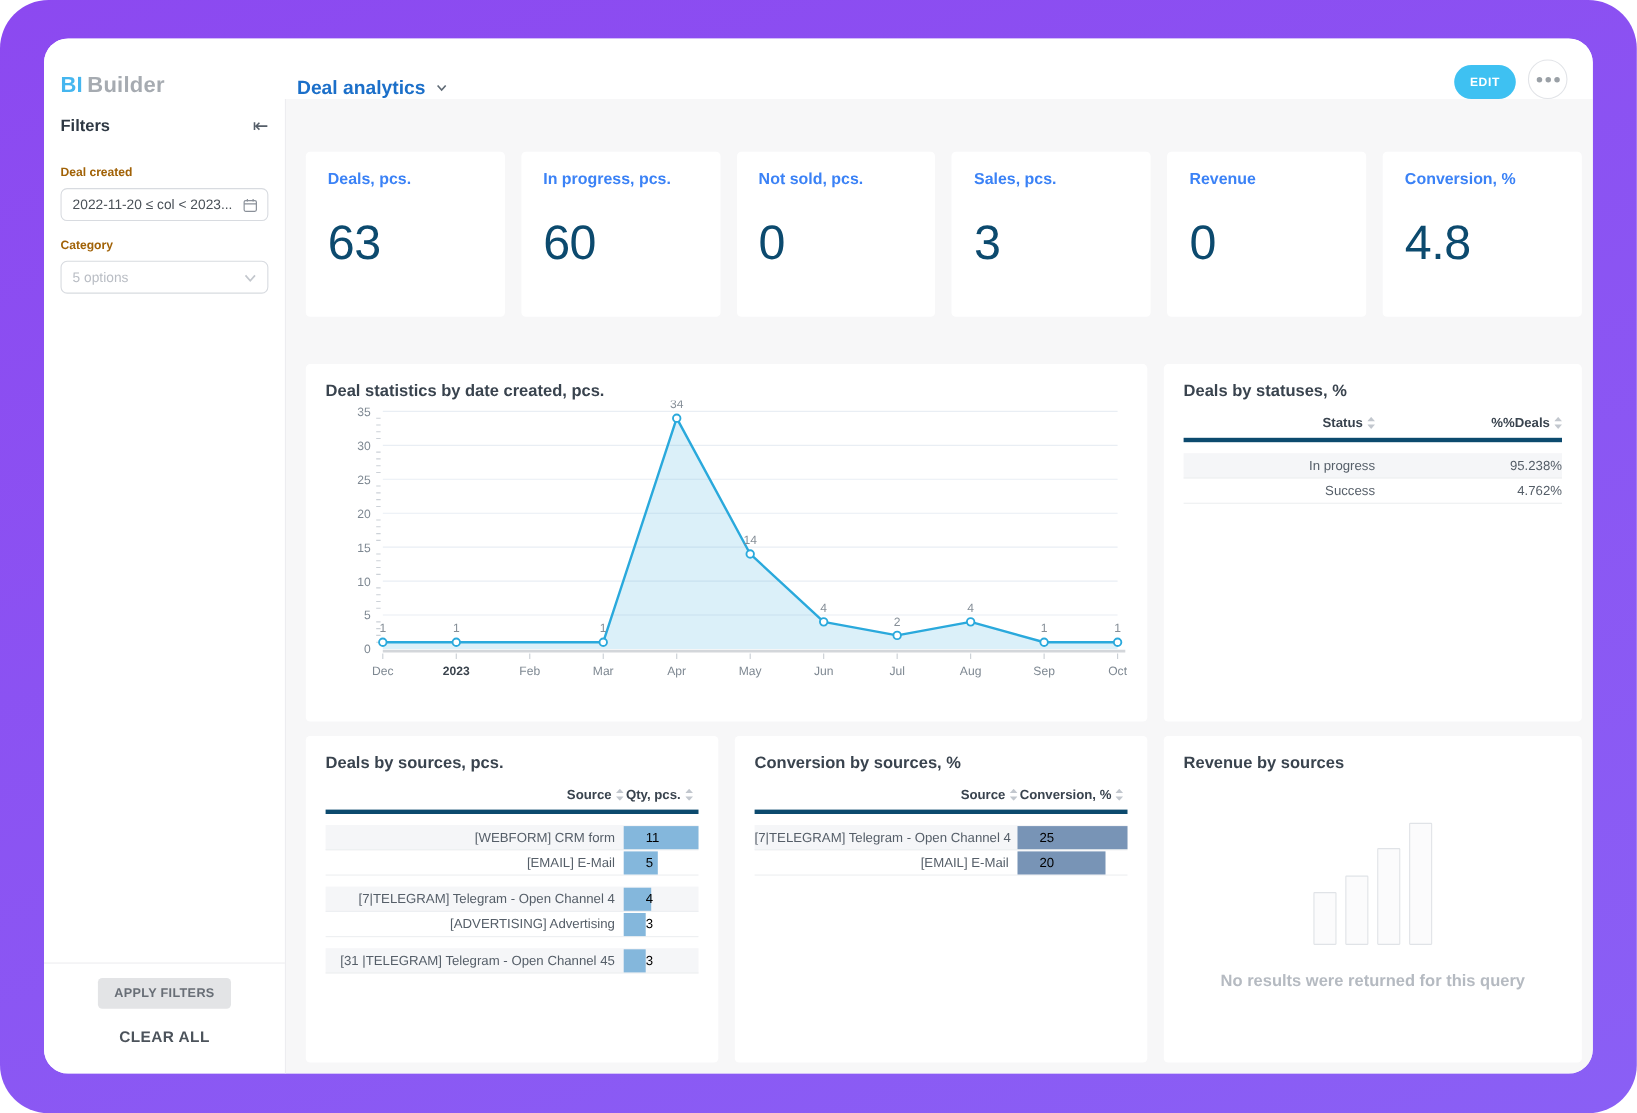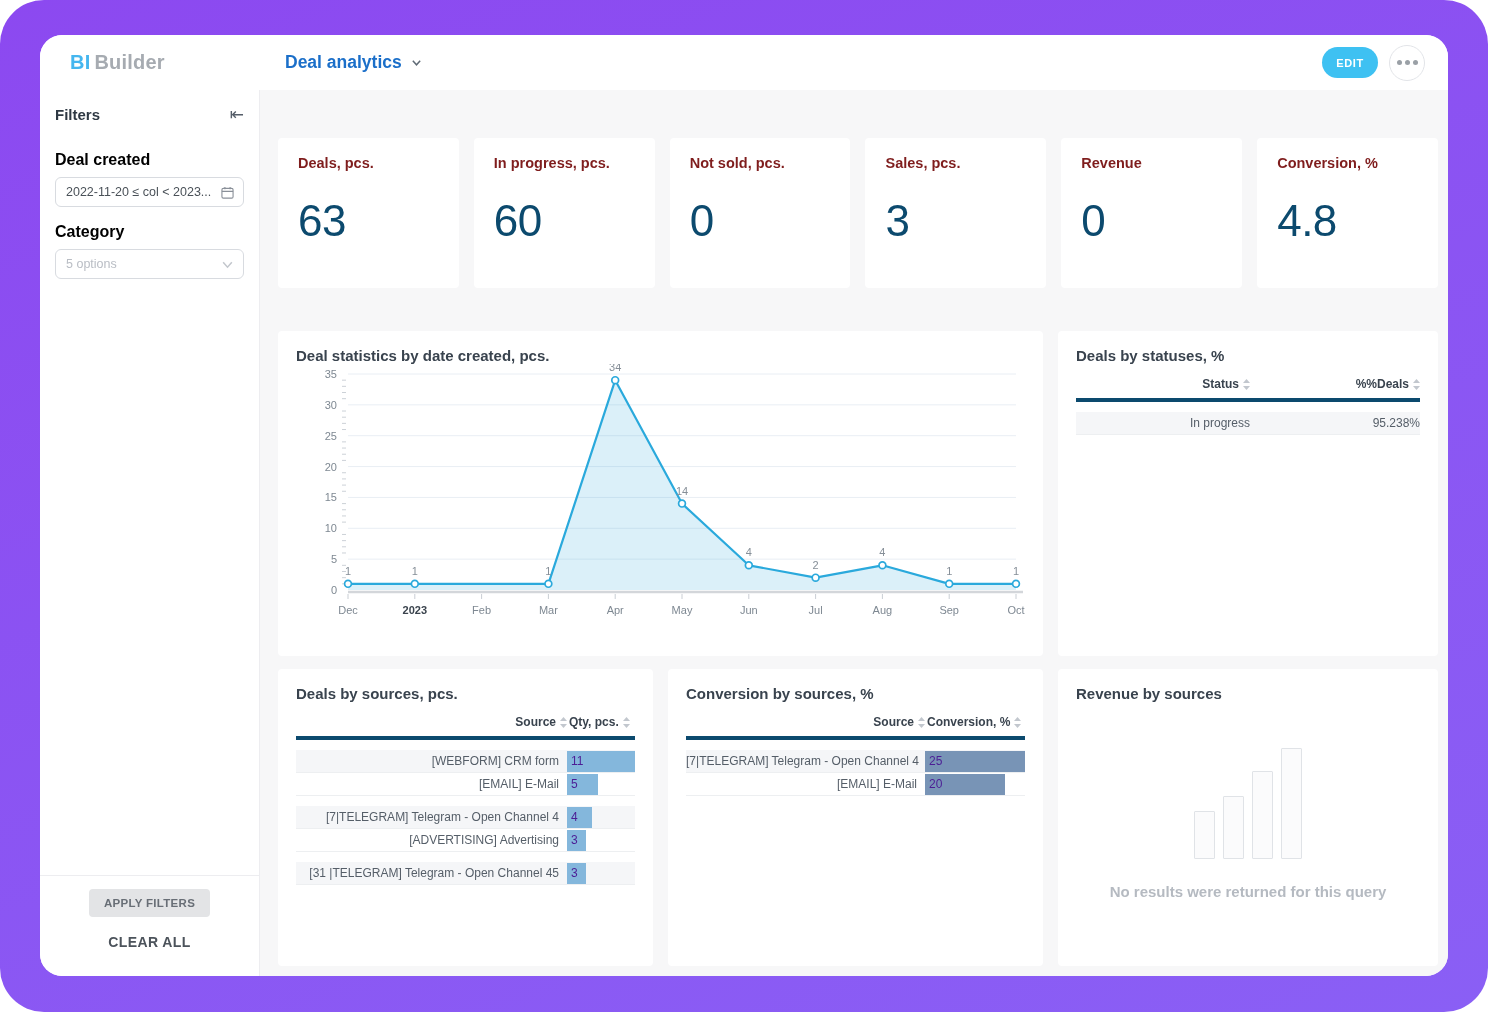--- a/index.html
+++ b/index.html
@@ -1,53 +1,53 @@
 <!DOCTYPE html>
 <html><head>
 <meta charset="utf-8">
 <style>
   * { margin:0; padding:0; box-sizing:border-box; }
   html,body { width:1488px; height:1012px; background:#ffffff; font-family:"Liberation Sans", sans-serif; overflow:hidden; }
   .frame { position:absolute; inset:0; border-radius:44px; background:linear-gradient(160deg,#8c49f0 0%,#8a5ff5 100%); }
   .app { position:absolute; left:40px; top:35px; width:1408px; height:941px; background:#fff; border-radius:22px; overflow:hidden; display:flex; flex-direction:column; }
 
   
-  .topbar { height:55px; flex:0 0 55px; display:flex; align-items:center; padding:0 23px 0 30px; background:#fff; }
+  .topbar { height:55px; flex:0 0 55px; display:flex; align-items:flex-end; padding:0 23px 0 15px; background:#fff; }
   .logo { width:215px; font-size:20px; font-weight:700; letter-spacing:.2px; }
   .logo .bi { color:#45b6ef; }
   .logo .builder { color:#a6abb1; margin-left:4px; }
   .title-wrap { display:flex; align-items:center; gap:9px; cursor:pointer; }
   .dash-title { color:#1b6fc9; font-size:17.5px; font-weight:700; }
   .chev { width:11px; height:11px; }
   .spacer { flex:1; }
   .edit-btn { width:56px; height:31px; border:none; border-radius:16px; background:#3ec1f2; color:#fff; font-family:inherit; font-size:11px; font-weight:700; letter-spacing:.6px; cursor:pointer; }
   .more-btn { width:36px; height:36px; margin-left:11px; border-radius:50%; border:1px solid #e2e4e8; background:#fff; display:flex; align-items:center; justify-content:center; gap:3px; cursor:pointer; }
   .more-btn i { width:5px; height:5px; border-radius:50%; background:#9aa0a6; }
 
   
   .workspace { flex:1; display:flex; min-height:0; }
   .sidebar { width:220px; flex:0 0 220px; background:#fff; border-right:1px solid #ededf0; display:flex; flex-direction:column; padding:16px 15px 26px; }
   .sidebar-head { display:flex; align-items:flex-end; justify-content:space-between; margin-bottom:28px; }
   .sidebar-head .t { font-size:15px; font-weight:700; color:#2e3843; }
   .collapse { font-size:17px; color:#555e69; cursor:pointer; line-height:1; }
   .fgroup { margin-bottom:16px; }
-  .flabel { display:block; font-size:16px; font-weight:700; color:#000000; margin-bottom:8px; }
+  .flabel { display:block; font-size:11px; font-weight:700; color:#a16207; margin-bottom:8px; }
   .fctrl { height:30px; border:1px solid #d8dbe0; border-radius:6px; display:flex; align-items:center; justify-content:space-between; padding:0 9px 0 10px; font-size:12.5px; cursor:pointer; background:#fff; }
   .fctrl.date { color:#4a5158; }
   .fctrl.select { color:#b9bdc4; }
   .icon12 { width:13px; height:13px; flex:0 0 13px; }
   .sidebar-footer { margin:auto -15px 0; border-top:1px solid #ededf0; padding:13px 15px 0; text-align:center; }
   .apply-btn { border:none; background:#e3e4e6; border-radius:4px; padding:8px 15px; font-family:inherit; font-size:11.5px; font-weight:700; letter-spacing:.3px; color:#686e76; cursor:pointer; }
   .clear-btn { margin-top:17px; font-size:14px; font-weight:700; letter-spacing:.4px; color:#4c535b; cursor:pointer; }
 
   
   .content { flex:1; background:#f7f7f8; padding:48px 10px 11px 18px; overflow:hidden; }
   .kpi-row { display:grid; grid-template-columns:repeat(6,1fr); gap:15px; margin-bottom:43px; }
   .kpi-card { background:#fff; border-radius:4px; height:150px; padding:17px 20px; }
-  .kpi-label { font-size:14.5px; font-weight:700; color:#7f1d1d; }
+  .kpi-label { font-size:14.5px; font-weight:700; color:#3b82f6; }
   .kpi-value { margin-top:25px; font-size:44px; font-weight:400; color:#0c4a6e; letter-spacing:-.5px; }
 
   .mid-row { display:grid; grid-template-columns:765px 1fr; gap:15px; margin-bottom:13px; }
   .card { background:#fff; border-radius:4px; padding:16px 18px; }
   .card-title { font-size:15px; font-weight:700; color:#39434e; }
   .chart-card, .statuses-card { height:325px; }
   .bottom-row { display:grid; grid-template-columns:375px 375px 1fr; gap:15px; }
   .bottom-row .card { height:297px; }
 
   
@@ -57,21 +57,21 @@
   .th.grow { flex:1; }
   .th.left { justify-content:flex-start; }
   .sort { width:7px; height:11px; flex:0 0 7px; }
   .trow { display:flex; align-items:center; height:23px; border-bottom:1px solid #edeff1; }
   .trow.striped { background:#f5f6f8;margin-top:10px; }
   .tcell { color:#555e68; white-space:nowrap; overflow:hidden; }
   .tcell.grow { flex:1; text-align:right; }
   .tcell.src { padding-right:8px; }
   .w170 { width:170px; text-align:right; }
   .barcell { height:21px; display:flex; align-items:center; }
-  .barcell .bar { height:21px; display:flex; align-items:center; padding-left:4px; color:#4c1d95; font-size:12px; }
+  .barcell .bar { height:21px; display:flex; align-items:center; padding-left:20px; color:#000000; font-size:12px; }
 
   
   .empty-wrap { height:calc(100% - 22px); display:flex; flex-direction:column; align-items:center; justify-content:center; }
   .ebars { display:flex; align-items:flex-end; gap:8px; margin-bottom:24px; }
   .ebars i { display:block; width:21px; border:1.5px solid #e0e3e7; background:#fbfbfc; border-radius:1px; }
   .empty-msg { color:#b5bac1; font-weight:700; font-size:15px; }
 
   svg text { font-family:"Liberation Sans", sans-serif; }
 </style>
 </head>
@@ -274,20 +274,24 @@
                     <polygon points="3.5,0 7,4 0,4" fill="#c2c7ce"></polygon>
                     <polygon points="3.5,11 0,7 7,7" fill="#c2c7ce"></polygon>
                   </svg>
               </div>
             </div>
             <div>
                 <div class="trow striped">
                   <div class="tcell grow">In progress</div>
                   <div class="tcell w170">95.238%</div>
                 </div>
+                <div class="trow">
+                  <div class="tcell grow">Success</div>
+                  <div class="tcell w170">4.762%</div>
+                </div>
               </div>
           </div>
         </section>
       </div>
 
       <div class="bottom-row">
         <section class="card">
           <div class="card-title">Deals by sources, pcs.</div>
           <div class="data-table">
             <div class="thead">

